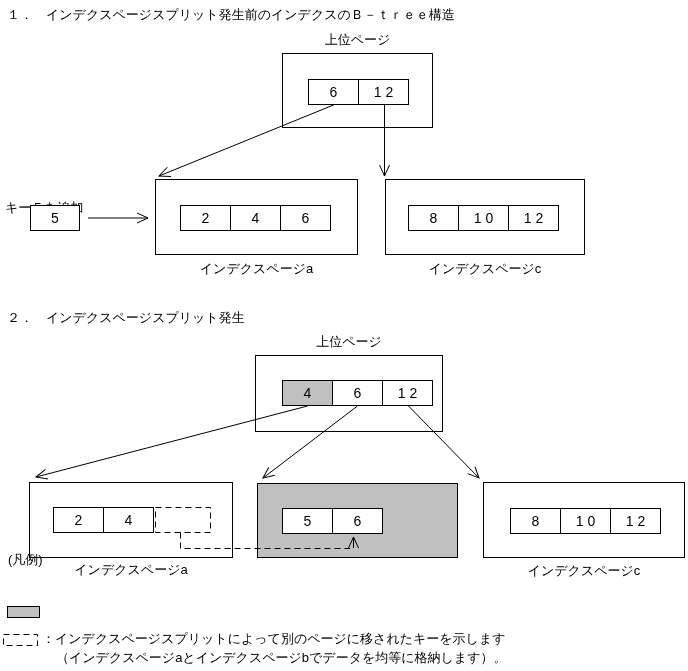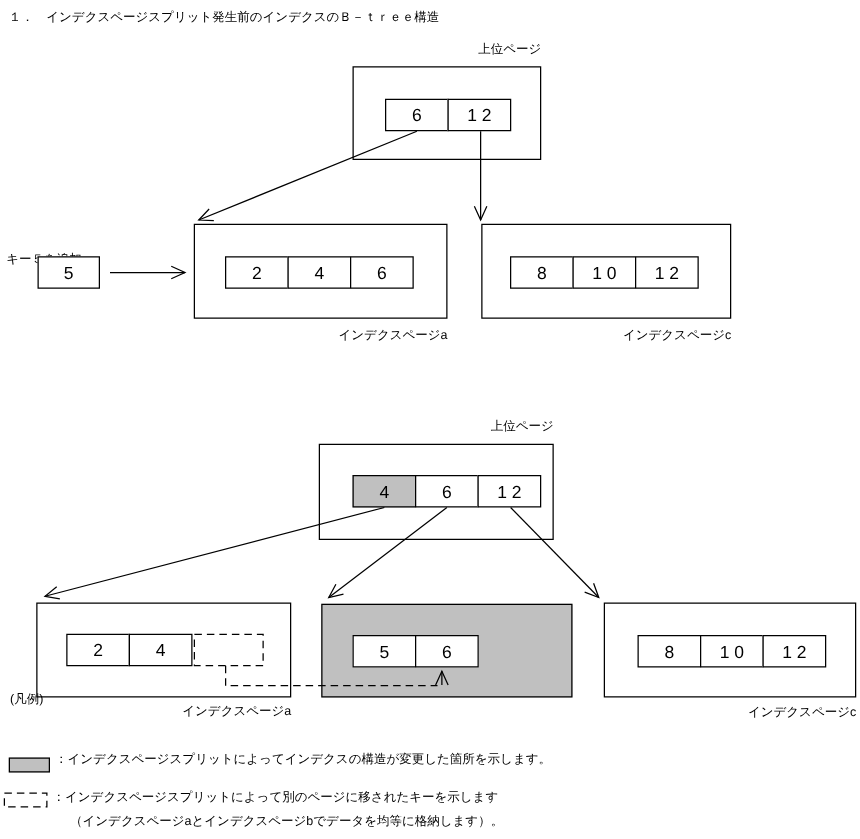--- a/index.html
+++ b/index.html
@@ -1,22 +1,22 @@
 <!DOCTYPE html>
 <html lang="ja"><head>
 <meta charset="utf-8">
 <style>
   html,body{margin:0;padding:0;background:#fff;}
   .canvas{
     position:relative;width:688px;height:671px;background:#ffffff;
     font-family:"Liberation Sans","DejaVu Sans",sans-serif;
     color:#000;overflow:hidden;
   }
-  .txt{position:absolute;font-size:10px;line-height:16px;white-space:nowrap;}
-  .ctr{text-align:right;}
+  .txt{position:absolute;font-size:13px;line-height:16px;white-space:nowrap;}
+  .ctr{text-align:center;}
   .box{position:absolute;border:1px solid #000;box-sizing:border-box;background:#fff;}
   .cells{position:absolute;display:flex;}
   .cell{
     box-sizing:border-box;border:1px solid #000;background:#fff;
     width:51px;height:26px;display:flex;align-items:center;justify-content:center;
     font-size:14px;letter-spacing:4px;padding-left:4px;
   }
   .cell + .cell{margin-left:-1px;}
   .overlay{position:absolute;left:0;top:0;pointer-events:none;z-index:5;}
   .dashedstroke{fill:none;stroke:#000;stroke-width:1;stroke-dasharray:6 4;}
@@ -49,20 +49,21 @@
   <div class="txt ctr" style="left:155px;top:261px;width:203px">インデクスページa</div>
 
   <div class="box" style="left:385px;top:179px;width:200px;height:76px"></div>
   <div class="cells" style="left:408px;top:205px">
     <div class="cell">8</div>
     <div class="cell">10</div>
     <div class="cell">12</div>
   </div>
   <div class="txt ctr" style="left:385px;top:261px;width:200px">インデクスページc</div>
 
+  <div class="txt" style="left:7px;top:310px">２．　インデクスページスプリット発生</div>
 
   <div class="txt ctr" style="left:255px;top:334px;width:188px">上位ページ</div>
   <div class="box" style="left:255px;top:355px;width:188px;height:77px"></div>
   <div class="cells" style="left:282px;top:380px">
     <div class="cell" style="background-color: rgb(192, 192, 192);">4</div>
     <div class="cell">6</div>
     <div class="cell">12</div>
   </div>
 
   <div class="box" style="left:29px;top:482px;width:204px;height:76px"></div>
@@ -81,21 +82,20 @@
   <div class="box" style="left:483px;top:482px;width:202px;height:76px"></div>
   <div class="cells" style="left:510px;top:508px">
     <div class="cell">8</div>
     <div class="cell">10</div>
     <div class="cell">12</div>
   </div>
   <div class="txt ctr" style="left:483px;top:563px;width:202px">インデクスページc</div>
 
   <div class="txt" style="left:8px;top:552px">(凡例)</div>
   <div class="swatch" style="left: 7px; top: 606px; width: 33px; height: 12px; background-color: rgb(192, 192, 192);"></div>
-  <div class="txt" style="left:44px;top:600px">：インデクスページスプリットによってインデクスの構造が変更した箇所を示します。</div>
   <div class="txt" style="left:42px;top:631px">：インデクスページスプリットによって別のページに移されたキーを示します</div>
   <div class="txt" style="left:56px;top:650px">（インデクスページaとインデクスページbでデータを均等に格納します）。</div>
 
   <svg class="overlay" width="688" height="671" viewBox="0 0 688 671">
     <defs>
       <marker id="ah" markerUnits="userSpaceOnUse" markerWidth="14" markerHeight="12" viewBox="0 0 14 12" refX="12" refY="6" orient="auto">
         <path d="M1,1 L12,6 L1,11" fill="none" stroke="#000" stroke-width="1"></path>
       </marker>
     </defs>
 

